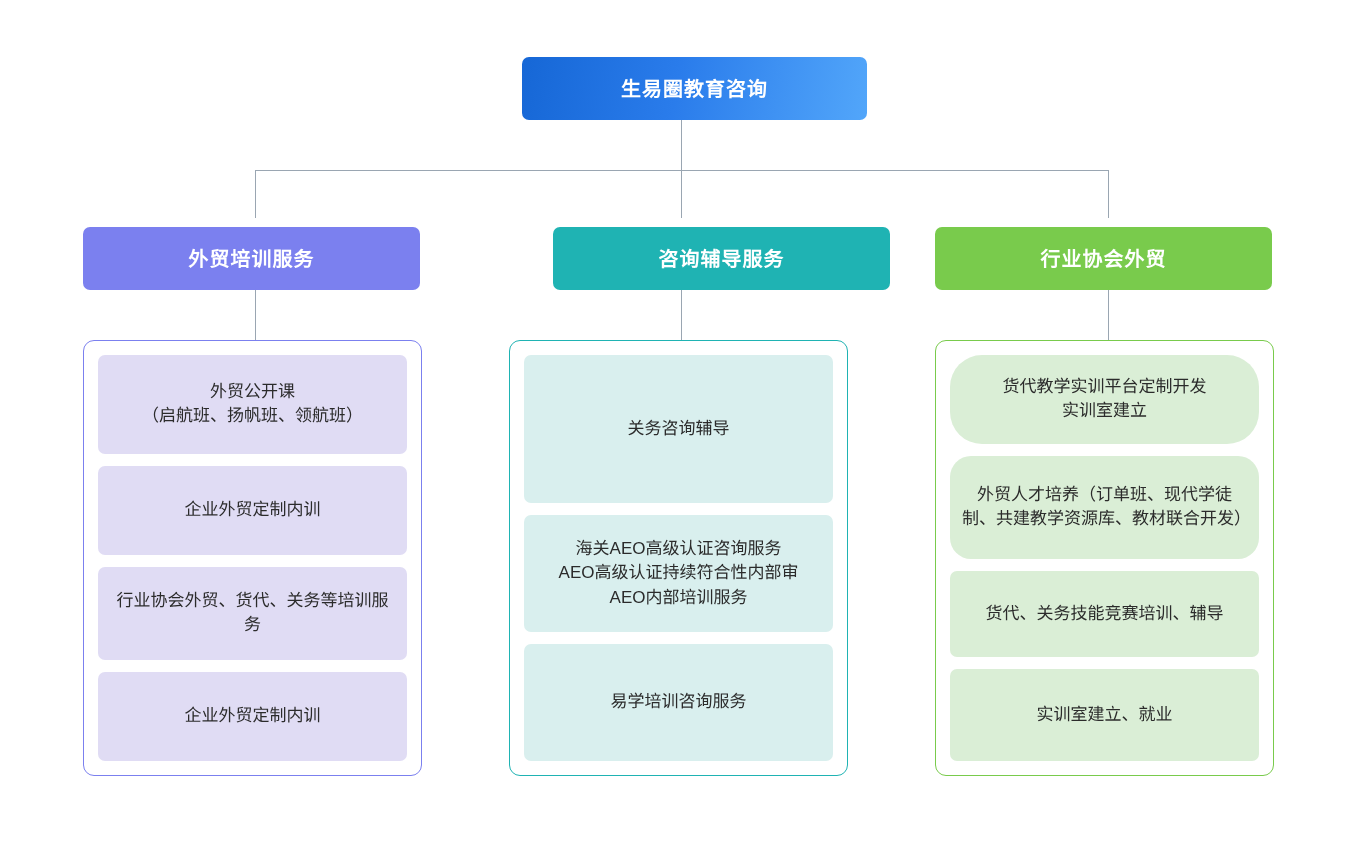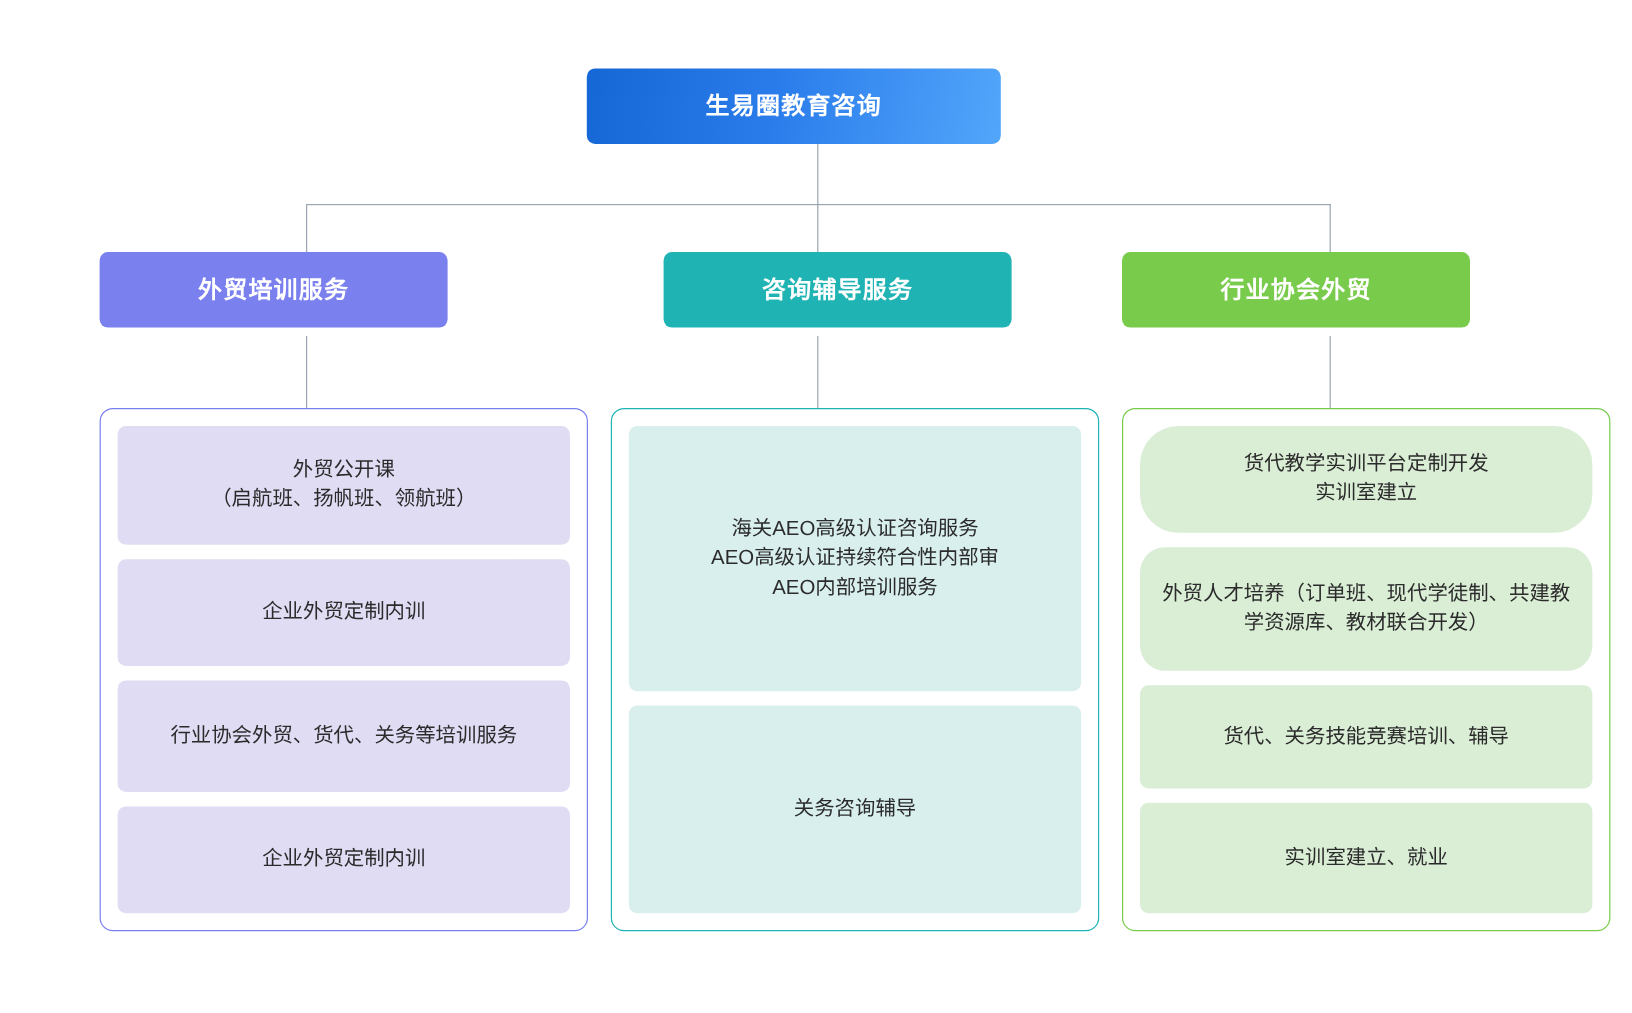--- a/index.html
+++ b/index.html
@@ -19,21 +19,21 @@
 
   .canvas {
     position: relative;
     width: 1360px;
     height: 844px;
   }
 
   
   .root-node {
     position: absolute;
-    left: 489px;
+    left: 522px;
     top: 57px;
     width: 345px;
     height: 63px;
     border-radius: 7px;
     background: linear-gradient(100deg, #1667d6 0%, #2a7ceb 45%, #52a6fa 100%);
     display: flex;
     align-items: center;
     justify-content: center;
     box-sizing: border-box;
   }
@@ -49,22 +49,22 @@
   .conn {
     position: absolute;
     background: #9aa6b2;
   }
   .conn-v { width: 1.4px; }
   .conn-h { height: 1.4px; }
 
   
   .col-header {
     position: absolute;
-    top: 210px;
-    width: 290px;
+    top: 227px;
+    width: 337px;
     height: 63px;
     border-radius: 7px;
     display: flex;
     align-items: center;
     justify-content: center;
     box-sizing: border-box;
   }
   .col-header .node-title {
     color: #ffffff;
     font-size: 20px;
@@ -73,21 +73,21 @@
     line-height: 1.2;
   }
   .col-header.c1 { left: 83px;  background: #7b80ef; }
   .col-header.c2 { left: 509px; background: #1fb3b3; margin-left: 44px; }
   .col-header.c3 { left: 935px; background: #79cb4c; }
 
   
   .col-panel {
     position: absolute;
     top: 340px;
-    width: 407px;
+    width: 339px;
     height: 436px;
     border-radius: 11px;
     border: 1.6px solid #cccccc;
     background: #ffffff;
     box-sizing: border-box;
     display: flex;
     flex-direction: column;
     padding: 14px 14px;
     gap: 12px;
   }
@@ -168,24 +168,25 @@
 
   <div class="col-panel c1">
     <div class="leaf">外贸公开课
 （启航班、扬帆班、领航班）</div>
     <div class="leaf">企业外贸定制内训</div>
     <div class="leaf">行业协会外贸、货代、关务等培训服务</div>
     <div class="leaf">企业外贸定制内训</div>
   </div>
 
   <div class="col-panel c2">
+    <div class="leaf">关务咨询辅导</div>
     <div class="leaf">海关AEO高级认证咨询服务
 AEO高级认证持续符合性内部审
 AEO内部培训服务</div>
-    <div class="leaf">关务咨询辅导</div>
+    <div class="leaf">易学培训咨询服务</div>
   </div>
 
   <div class="col-panel c3">
     <div class="leaf">货代教学实训平台定制开发
 实训室建立</div>
     <div class="leaf">外贸人才培养（订单班、现代学徒制、共建教学资源库、教材联合开发）</div>
     <div class="leaf">货代、关务技能竞赛培训、辅导</div>
     <div class="leaf">实训室建立、就业</div>
   </div>
 

